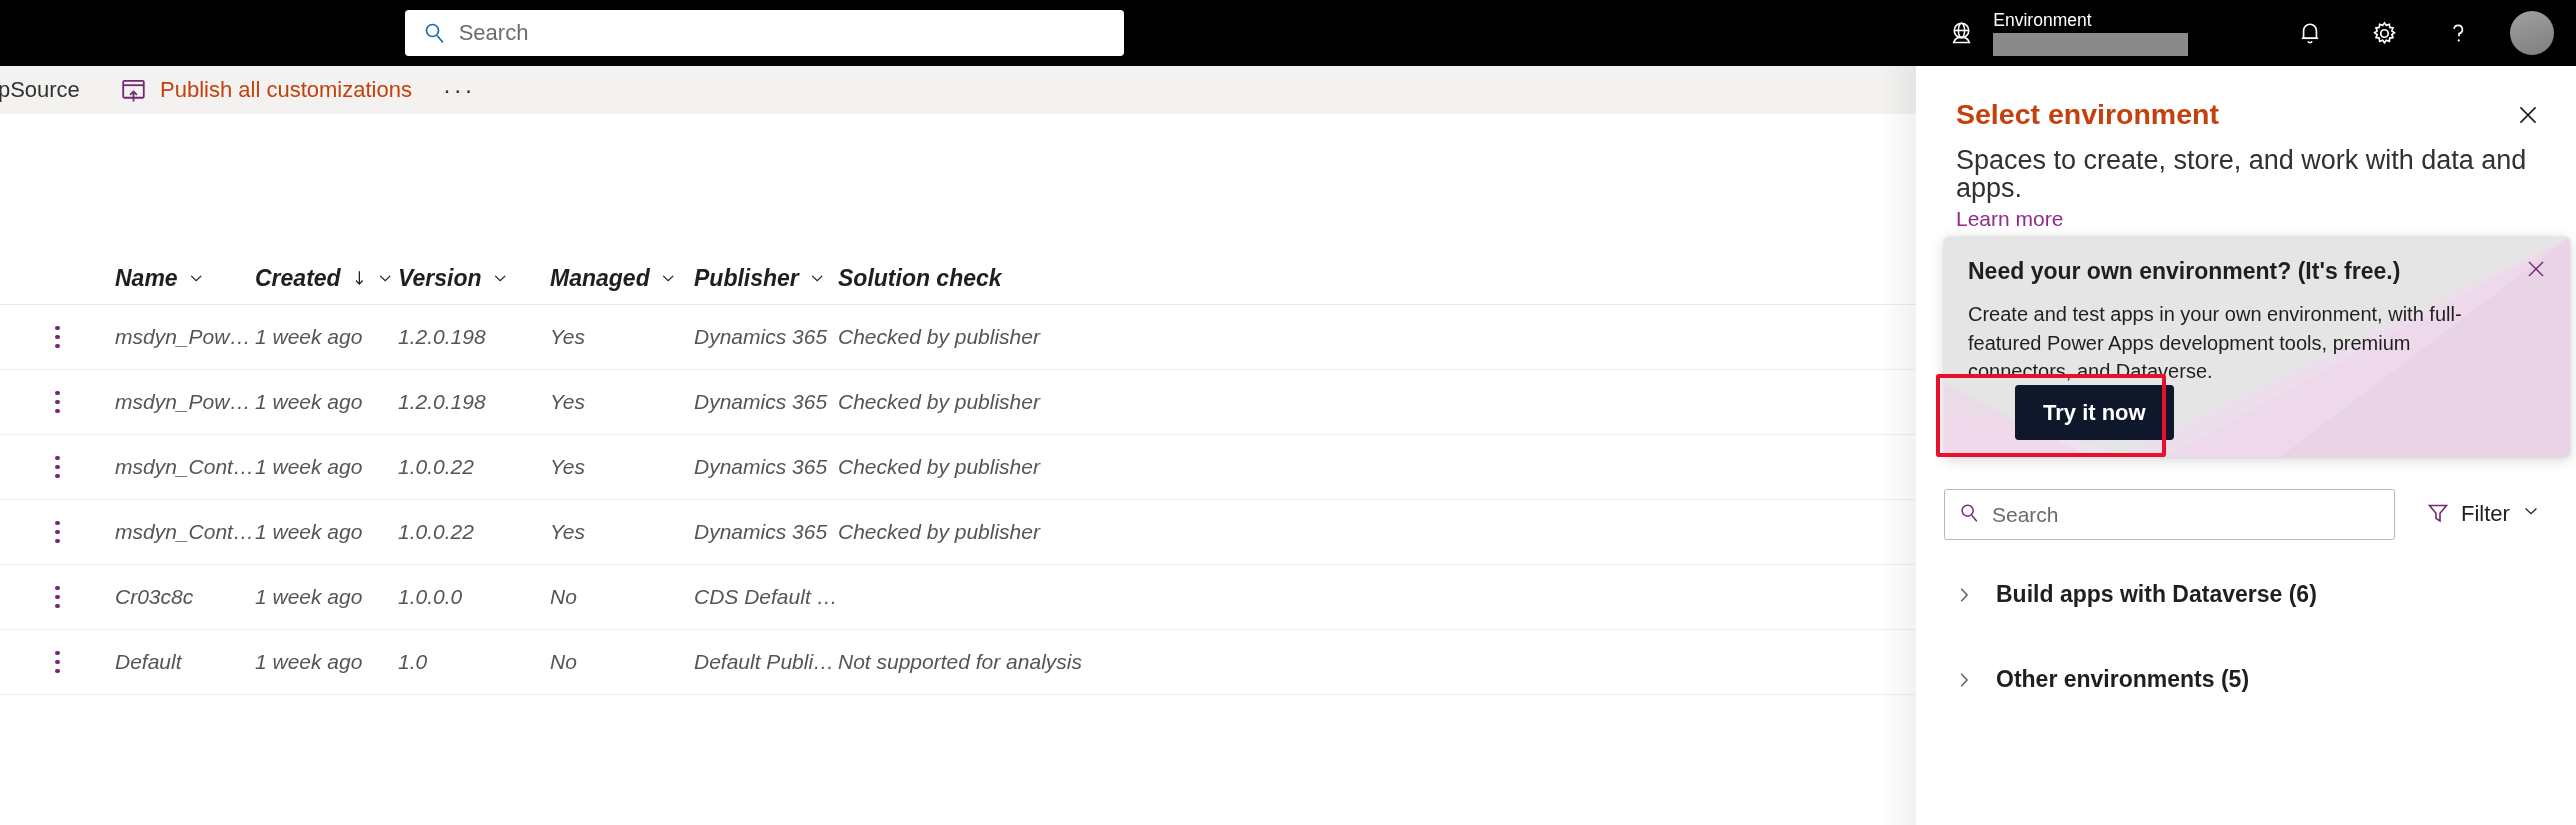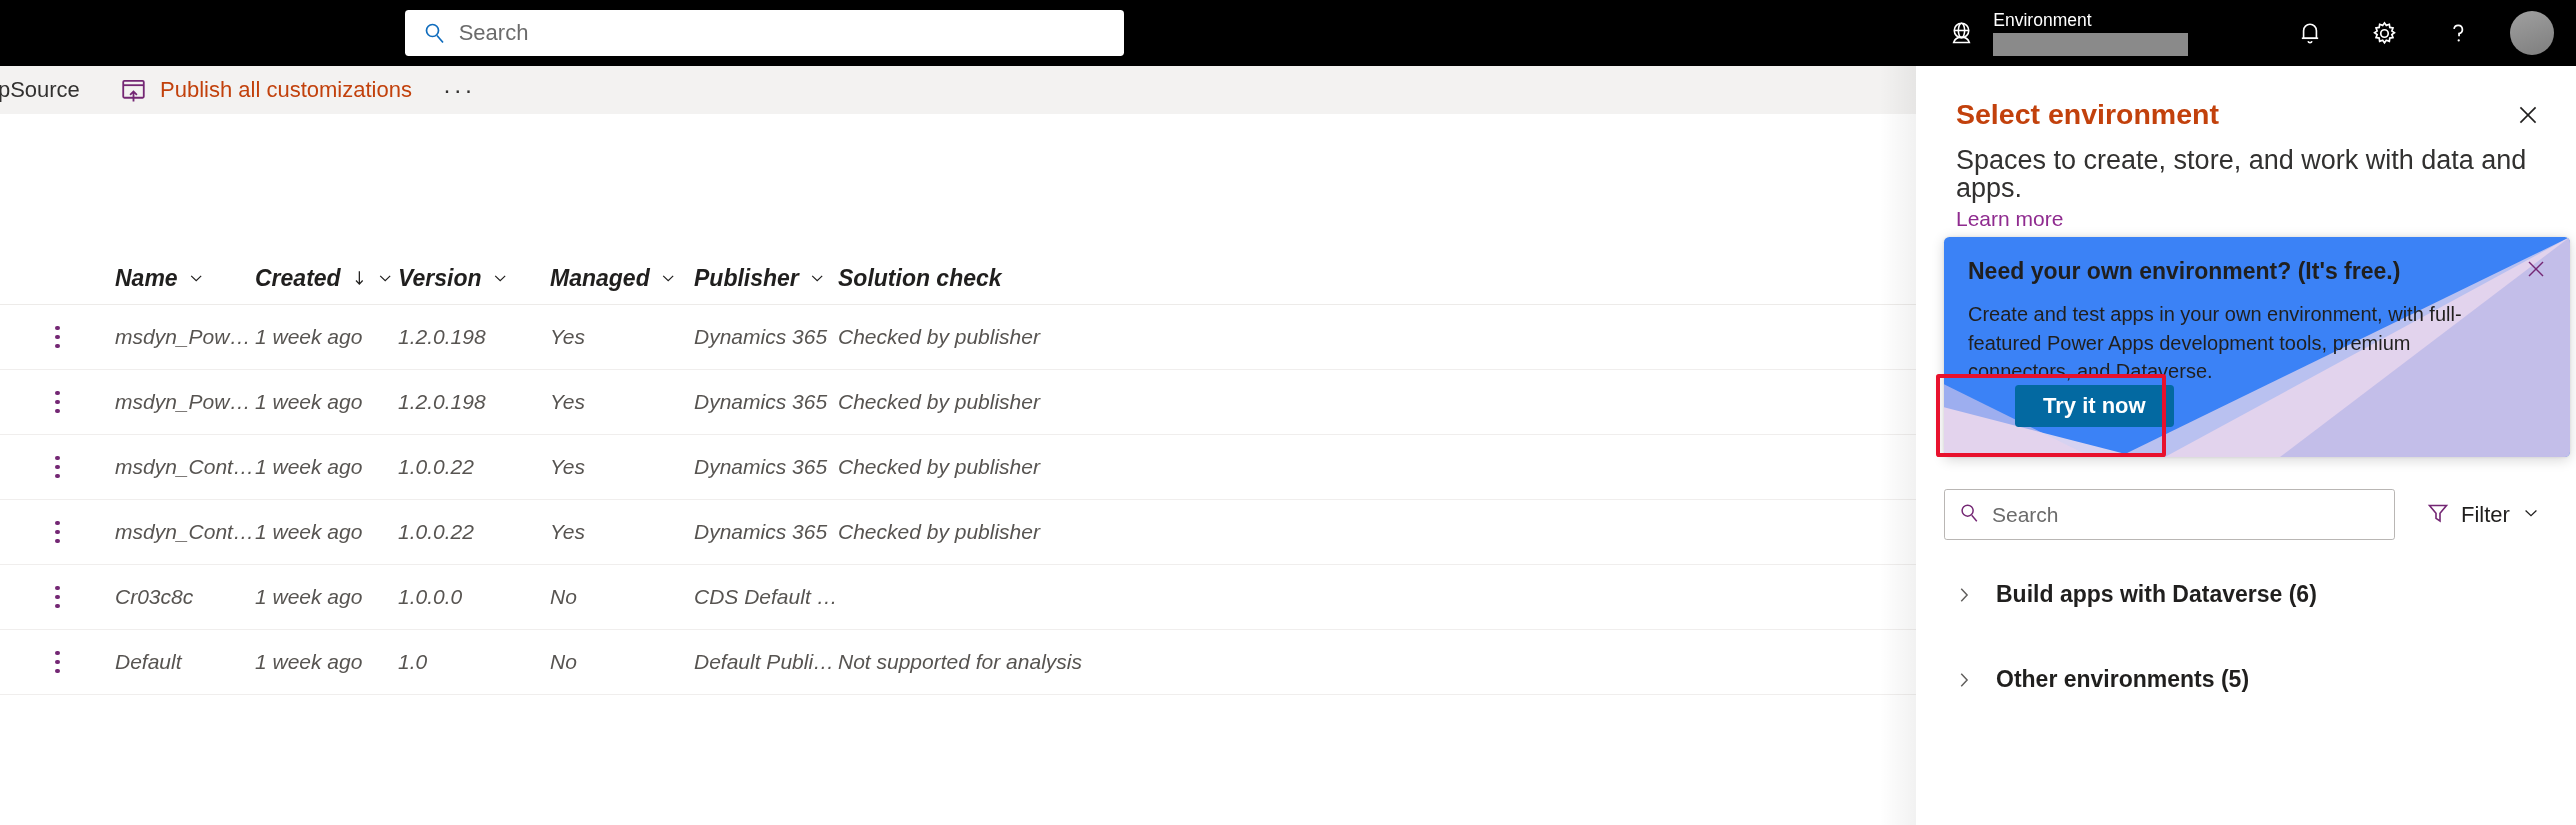--- a/index.html
+++ b/index.html
@@ -109,55 +109,55 @@
   .panel-close {
     position: absolute; right: 28px; top: 29px; width: 40px; height: 40px;
     display: flex; align-items: center; justify-content: center; cursor: pointer;
   }
   .panel-sub { font-size: 27px; color: #323130; margin-top: 13px; line-height: 28px; }
   .panel-link { font-size: 21px; color: #8f2b8f; margin-top: 2.8px; display: inline-block; cursor: pointer; line-height: 28px; }
 
   
   .callout {
     position: absolute; left: 1944px; top: 237px; width: 626px; height: 220px;
-    background: #3b82f6; border-radius: 5.5px; overflow: hidden;
+    background: #e5e5e5; border-radius: 5.5px; overflow: hidden;
     box-shadow: 0 2.8px 13px rgba(0,0,0,0.16), 0 0 2.8px rgba(0,0,0,0.10);
   }
   .callout-art { position: absolute; inset: 0; overflow: hidden; pointer-events: none; }
   .callout-inner { position: relative; padding: 20px 24px 0 24px; }
   .callout-title { font-size: 23px; font-weight: 600; color: #201f1e; line-height: 29px; }
   .callout-body { font-size: 20px; color: #201f1e; line-height: 28.5px; margin-top: 14px; max-width: 517px; }
   .callout-close {
     position: absolute; right: 16.6px; top: 14.7px; width: 35px; height: 35px;
     display: flex; align-items: center; justify-content: center; cursor: pointer; z-index: 3;
   }
   .try-btn {
     position: absolute; left: 2015px; top: 385px; z-index: 4;
-    background: #0369a1; color: #ffffff; border: none;
+    background: #0f172a; color: #ffffff; border: none;
     font-family: "Liberation Sans", sans-serif;
     font-size: 22px; font-weight: 600;
-    padding: 0 28px; height: 42px; border-radius: 3.7px; cursor: pointer;
+    padding: 0 28px; height: 55px; border-radius: 3.7px; cursor: pointer;
   }
   .annot-box {
     position: absolute; left: 1936px; top: 374px; width: 230px; height: 83px;
     border: 4.6px solid #e8112d; border-radius: 2.8px; z-index: 5; pointer-events: none;
   }
 
   
   .panel-searchrow {
     position: absolute; left: 1944px; top: 489px; width: 626px;
     display: flex; align-items: center;
   }
   .panel-search {
     width: 451px; height: 51px; border: 0.9px solid #b9b6b4; border-radius: 2.8px;
     display: flex; align-items: center; padding: 0 13px; background: #fff;
   }
   .ps-text { font-size: 21px; color: #6b6b6b; margin-left: 12px; }
   .filter-btn {
-    display: flex; align-items: center; gap: 11px; margin-left: 31px; cursor: pointer;
+    display: flex; align-items: flex-start; gap: 11px; margin-left: 31px; cursor: pointer;
   }
   .filter-label { font-size: 22px; color: #201f1e; }
 
   
   .group-list { position: absolute; left: 1944px; top: 552px; width: 626px; }
   .group-row {
     display: flex; align-items: center; height: 85px; cursor: pointer;
   }
   .group-chev { width: 52px; display: flex; align-items: center; justify-content: flex-start; padding-left: 9.2px; }
   .group-label { font-size: 23px; font-weight: 600; color: #201f1e; }

